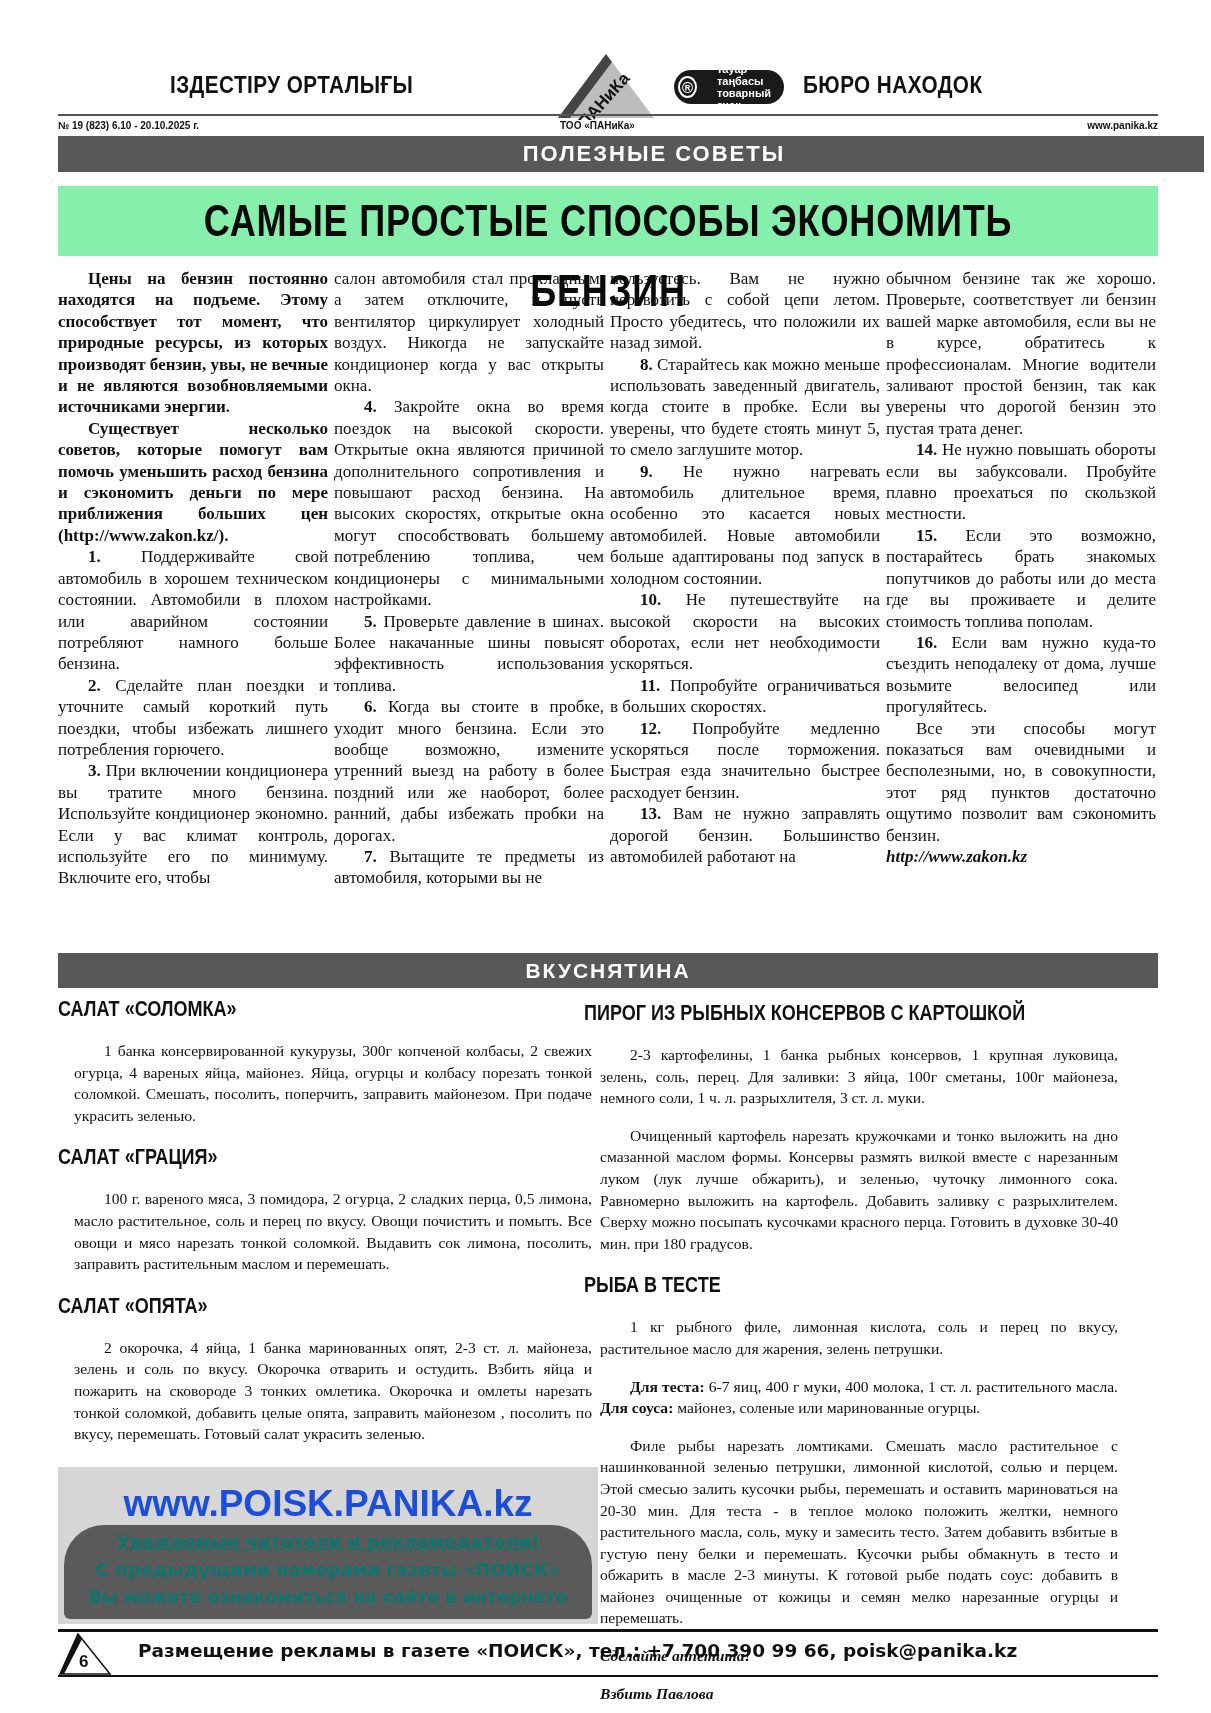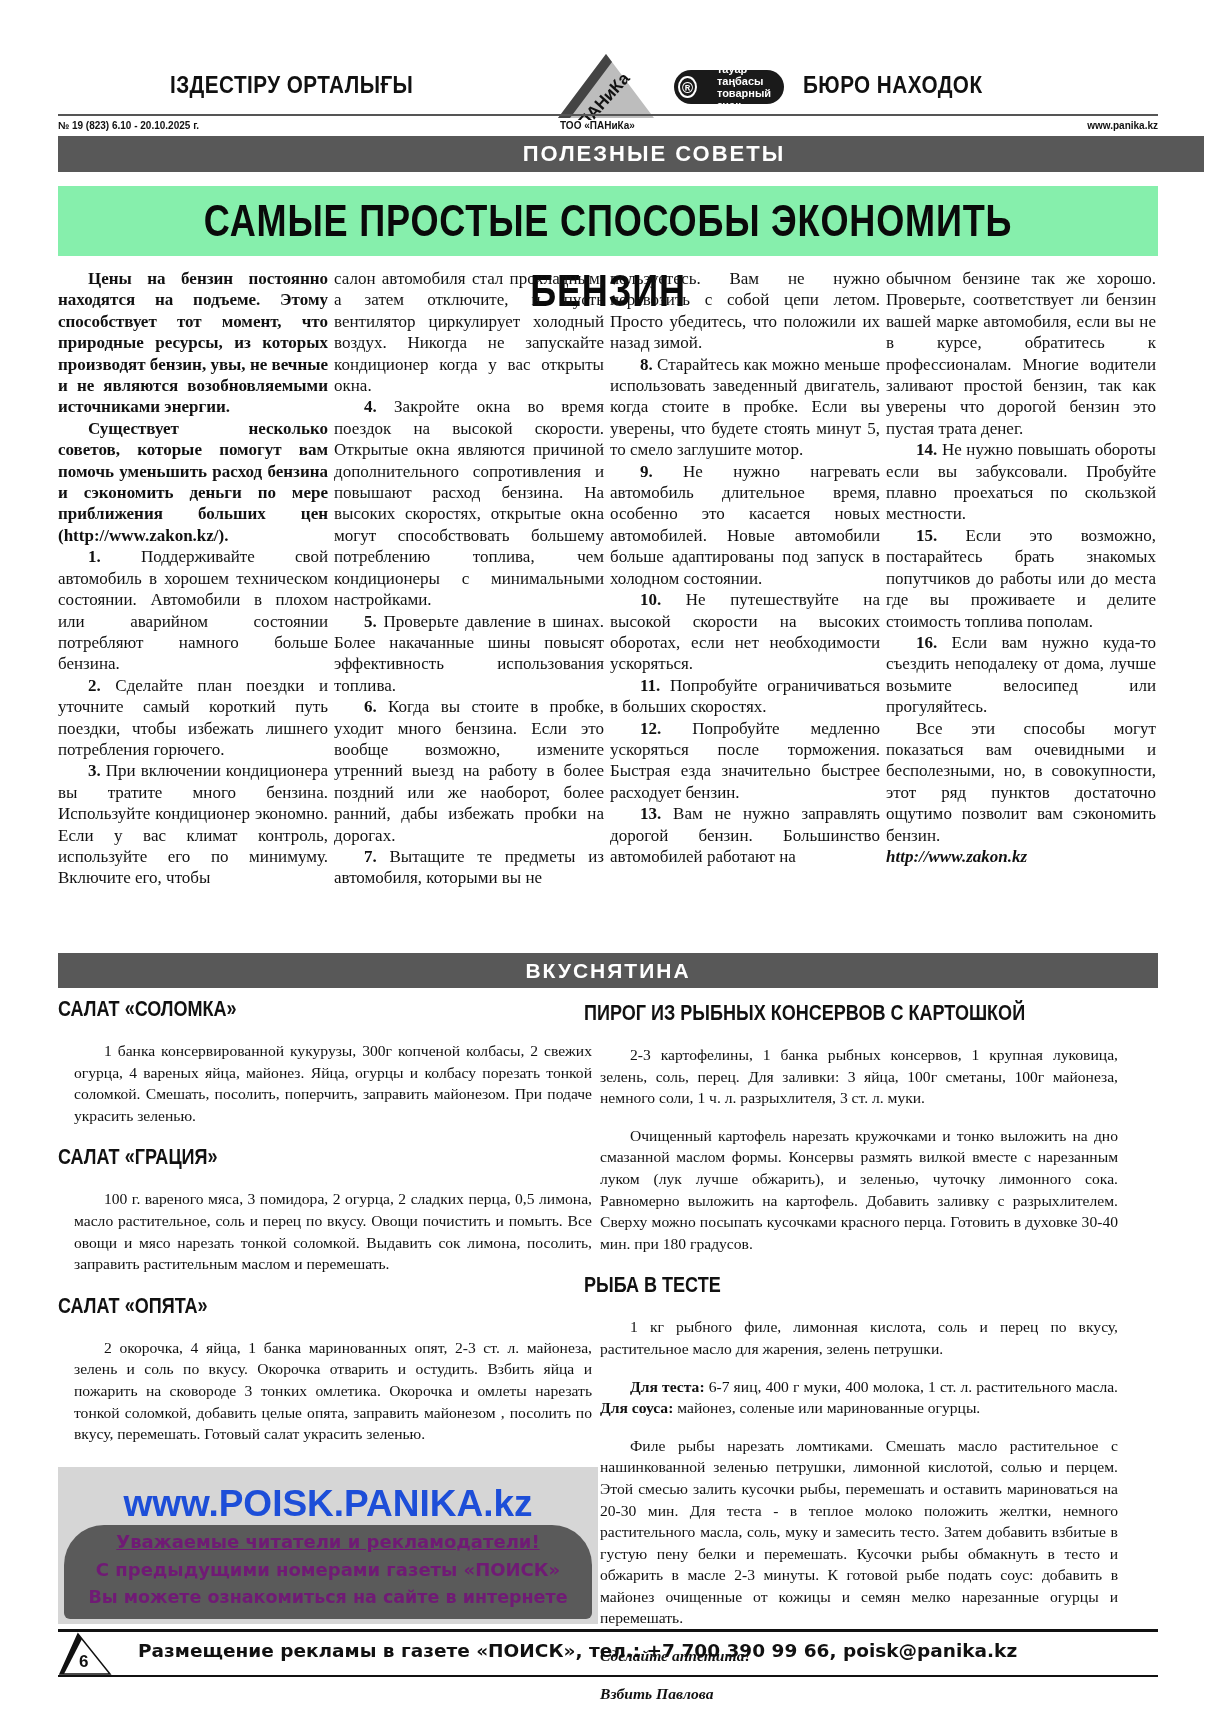--- a/index.html
+++ b/index.html
@@ -29,21 +29,21 @@
   .band2{top:953px;height:35px;line-height:35px;font-size:21px;}
   
   .rcol{width:550px;font-size:15.6px;line-height:21.6px;text-align:justify;}
   .rcol p{margin:16px;text-indent:30px;}
   .rh{font-family:"Liberation Sans",sans-serif;font-weight:bold;font-size:22px;line-height:30px;transform:scaleX(0.82);transform-origin:left center;white-space:nowrap;margin:2px 0 1px 0;}
   .sig{font-weight:bold;font-style:italic;text-indent:0 !important;}
   
   .promo{left:58px;top:1467px;width:540px;height:157px;background:#d6d6d6;}
   .promo-url{position:absolute;left:0;top:6px;width:540px;text-align:center;font-family:"Liberation Sans",sans-serif;font-weight:bold;font-size:37px;color:#1d4ed8;margin-top:10px;}
   .promo-cloud{position:absolute;left:6px;top:58px;width:528px;height:94px;background:#5a5a5a;border-radius:40px 40px 6px 6px;}
-  .promo-line{position:absolute;left:0;width:540px;text-align:center;color:#701a75;font-family:"DejaVu Sans",sans-serif;font-weight:bold;font-size:18px;}
+  .promo-line{position:absolute;left:0;width:540px;text-align:center;color:#0f766e;font-family:"DejaVu Sans",sans-serif;font-weight:bold;font-size:18px;}
   
   .foot-rule{left:58px;width:1100px;background:#111;}
   .foot-text{left:138px;top:1640px;font-family:"DejaVu Sans",sans-serif;font-weight:bold;font-size:18.5px;}
   .page-tri{left:58px;top:1632px;width:54px;height:44px;}
   .page-num{left:79px;top:1652px;font-family:"Liberation Sans",sans-serif;font-weight:bold;font-size:17px;}
 </style>
 </head>
 <body>
 
 <div class="abs hdr-left">ІЗДЕСТІРУ ОРТАЛЫҒЫ</div>

